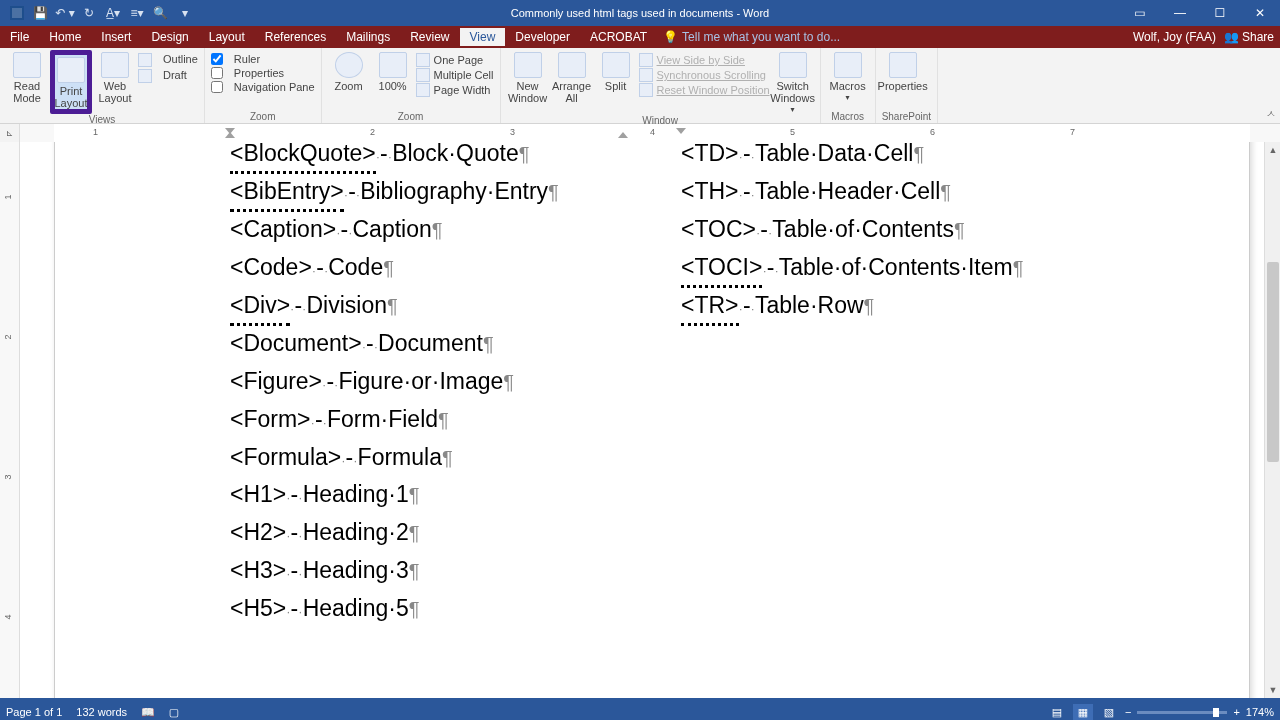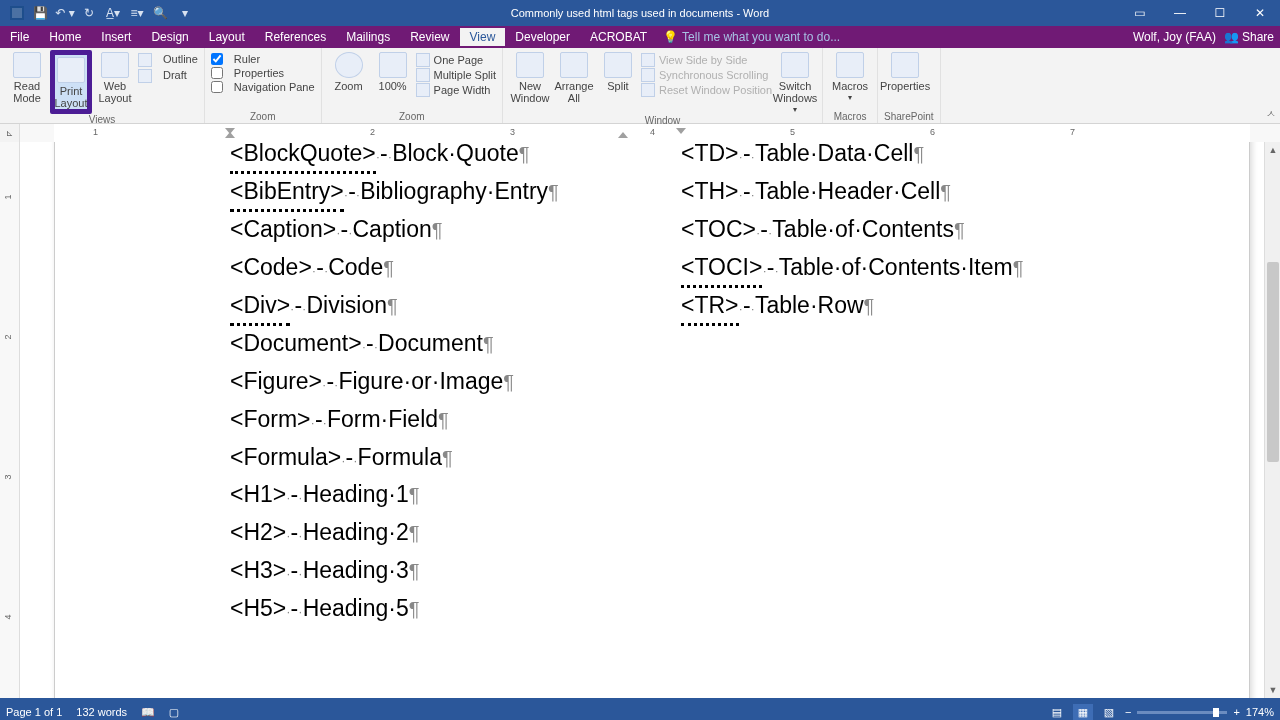--- a/index.html
+++ b/index.html
@@ -3,40 +3,40 @@
 <meta charset="utf-8">
 <style>
 *{margin:0;padding:0;box-sizing:border-box;font-family:"Segoe UI",Arial,sans-serif;}
 html,body{width:1280px;height:720px;overflow:hidden;background:#fff;}
 .titlebar{height:26px;background:#2b579a;color:#fff;display:flex;align-items:center;font-size:11px;position:relative;}
 .qat{display:flex;align-items:center;gap:2px;padding-left:6px;}
 .qat .qicon{width:22px;height:22px;display:flex;align-items:center;justify-content:center;color:#d8e2f1;font-size:12px;}
 .title{position:absolute;left:50%;transform:translateX(-50%);}
 .winctrl{margin-left:auto;display:flex;}
 .winctrl .wbtn{width:40px;height:26px;display:flex;align-items:center;justify-content:center;font-size:12px;}
-.menubar{height:22px;background:#701a75;color:#fff;display:flex;align-items:center;font-size:12px;}
+.menubar{height:22px;background:#7f1d1d;color:#fff;display:flex;align-items:center;font-size:12px;}
 .menubar .tab{padding:2px 10px;cursor:default;}
 .menubar .tab.active{background:#f3f3f3;color:#2b579a;}
 .menubar .tellme{display:flex;align-items:center;color:#a8c1e4;margin-left:6px;gap:4px;}
 .menubar .user{margin-left:auto;padding-right:6px;display:flex;align-items:center;gap:8px;color:#fff;}
 .menubar .share{display:flex;align-items:center;gap:3px;}
 .ribbon{height:76px;background:#f3f3f3;border-bottom:1px solid #d4d4d4;display:flex;font-size:11px;color:#444;position:relative;}
 .rgroup{border-right:1px solid #e1e1e1;padding:2px 6px 0 6px;display:flex;flex-direction:column;}
 .rgroup .gbody{flex:1;display:flex;align-items:flex-start;gap:2px;}
 .rgroup .gname{text-align:center;font-size:10px;color:#666;padding-bottom:1px;}
 .bigbtn{width:42px;display:flex;flex-direction:column;align-items:center;justify-content:flex-start;padding-top:2px;gap:2px;text-align:center;line-height:1.1;}
 .bigbtn .bicon{width:28px;height:26px;background:#e8eef8;border:1px solid #c0d0e8;border-radius:2px;}
 .bigbtn.sel{background:#cde0f6;border:5px solid #4c1d95;border-radius:2px;}
 .chkcol{display:flex;flex-direction:column;gap:2px;padding-top:3px;}
 .chkrow{display:flex;align-items:flex-start;gap:11px;white-space:nowrap;}
 .chkrow input{width:12px;height:12px;}
 .smallstack{display:flex;flex-direction:column;gap:1px;padding-top:3px;}
 .smallrow{display:flex;align-items:center;gap:4px;white-space:nowrap;}
 .smallrow .sicon{width:14px;height:14px;background:#e8eef8;border:1px solid #c0d0e8;}
-.disabled{color:#b0b0b0;}
+.disabled{color:#b0b0b0;text-decoration:underline;}
 .ribbon-collapse{position:absolute;right:4px;bottom:2px;font-size:10px;color:#666;}
 .ruler-h{height:18px;background:#fff;border-bottom:1px solid #ddd;display:flex;align-items:center;position:relative;font-size:9px;color:#666;}
 .ruler-h .corner{width:20px;height:18px;border-right:1px solid #ddd;background:#f3f3f3;display:flex;align-items:center;justify-content:center;}
 .ruler-h .track{flex:1;position:relative;height:18px;background:#f8f8f8;}
 .ruler-h .paper-reg{position:absolute;top:0;height:18px;background:#fff;}
 .ruler-h .num{position:absolute;top:3px;}
 .ruler-h .indent{position:absolute;top:0;width:10px;height:18px;}
 .workspace{height:556px;display:flex;background:#fff;}
 .ruler-v{width:20px;background:#f8f8f8;border-right:1px solid #ddd;position:relative;}
 .ruler-v .num{position:absolute;left:5px;font-size:9px;color:#666;transform:rotate(-90deg);}
@@ -176,21 +176,21 @@
           <div class="bicon"></div>
           <span>100%</span>
         </div>
       <div class="smallstack">
         <div class="smallrow">
             <span class="sicon"></span>
             <span>One Page</span>
           </div>
         <div class="smallrow">
             <span class="sicon"></span>
-            <span>Multiple Split</span>
+            <span>Multiple Cell</span>
           </div>
         <div class="smallrow">
             <span class="sicon"></span>
             <span>Page Width</span>
           </div>
       </div>
     </div>
     <div class="gname">Zoom</div>
   </div>
 

